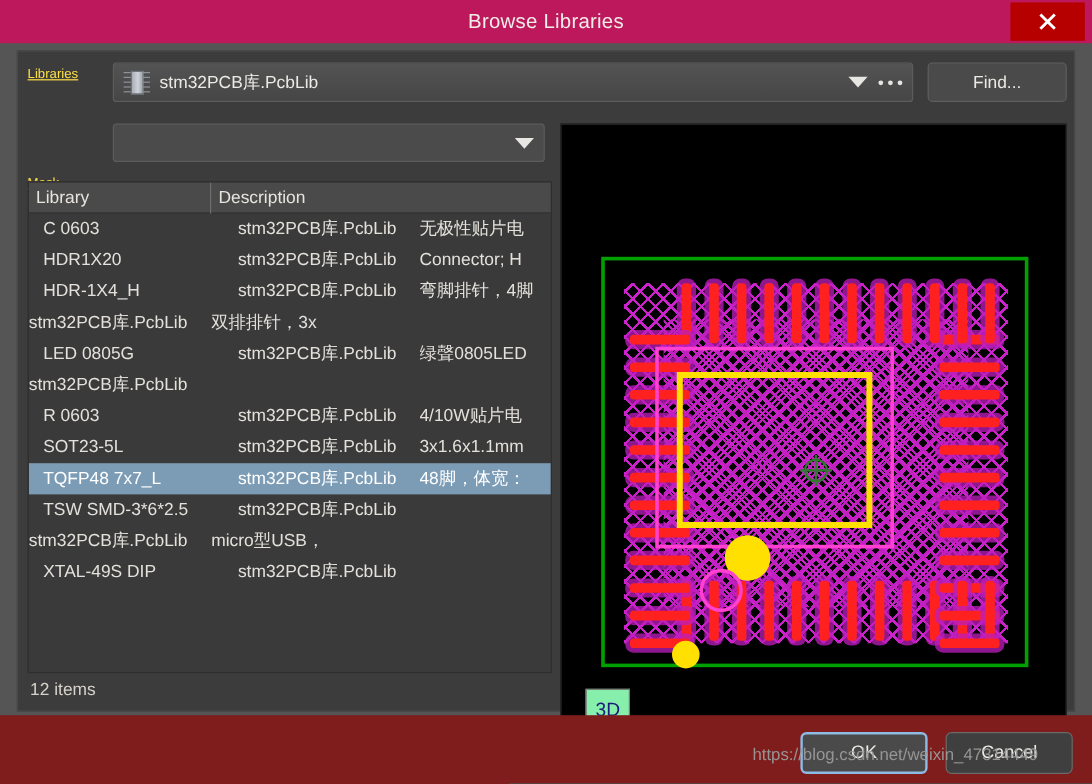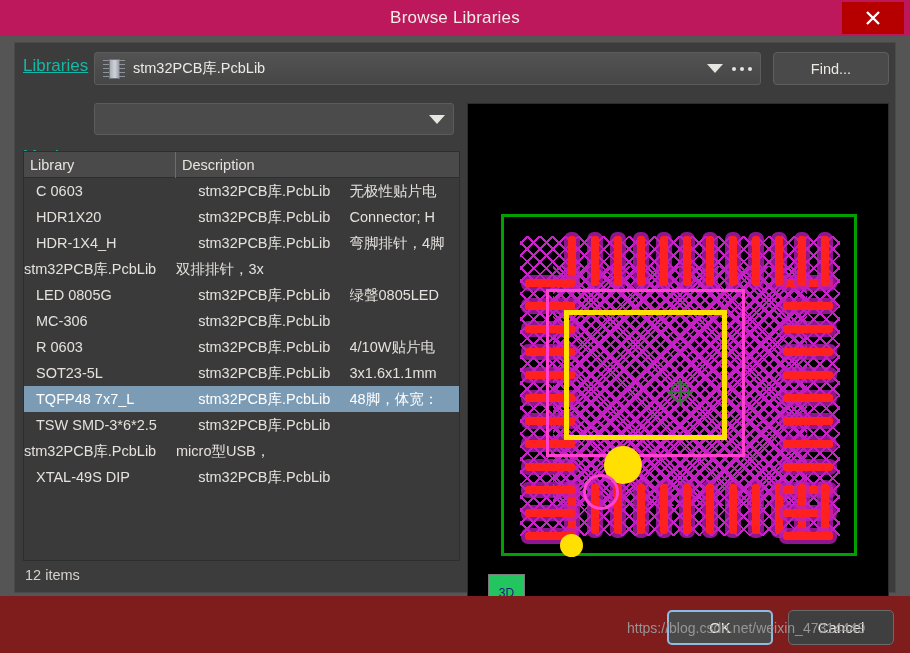--- a/index.html
+++ b/index.html
@@ -45,22 +45,22 @@
 
   
   .panel {
     position: absolute; left: 14px; top: 42px;
     width: 882px; height: 551px;
     background: #3c3c3c;
     border: 1px solid #4a4a4a;
   }
   .lbl {
     position: absolute;
-    color: #14b8a6;
-    font-size: 17px;
+    color: #fde047;
+    font-size: 11px;
   }
   .lbl u { text-decoration: underline; }
 
   .lbl-libraries { left: 8px; top: 13px; }
   .lbl-mask      { left: 8px; top: 104px; }
 
   .combo {
     position: absolute;
     background: #4b4b4b;
     border: 1px solid #5c5c5c;
@@ -264,24 +264,24 @@
   .pin1-marker {
     position: absolute; left: 82px; top: 260px;
     width: 36px; height: 36px;
     border: 3px solid #ff40d0;
     border-radius: 50%;
   }
 
   .btn-3d {
     position: absolute; left: 20px; top: 470px;
     width: 37px; height: 37px;
-    background: #22c55e;
+    background: #86efac;
     border: 1px solid #7a7a7a;
     color: #1b1b7a;
-    font-size: 12px;
+    font-size: 16px;
     display: flex; align-items: center; justify-content: center;
     cursor: pointer;
     font-family: inherit;
   }
 
   
   .footer {
     position: absolute; left: 0; top: 596px;
     width: 910px; height: 57px;
     background: #7f1d1d;
@@ -397,21 +397,20 @@
           <div class="list-row">
             <div class="cell-lib">stm32PCB库.PcbLib</div>
             <div class="cell-desc">双排排针，3x</div>
           </div>
           <div class="list-row">
             <div class="cell-name">LED 0805G</div>
             <div class="cell-lib">stm32PCB库.PcbLib</div>
             <div class="cell-desc">绿聲0805LED</div>
           </div>
           <div class="list-row">
-            <div class="cell-name">MC-306</div>
             <div class="cell-lib">stm32PCB库.PcbLib</div>
             <div class="cell-desc"></div>
           </div>
           <div class="list-row">
             <div class="cell-name">R 0603</div>
             <div class="cell-lib">stm32PCB库.PcbLib</div>
             <div class="cell-desc">4/10W贴片电</div>
           </div>
           <div class="list-row">
             <div class="cell-name">SOT23-5L</div>

